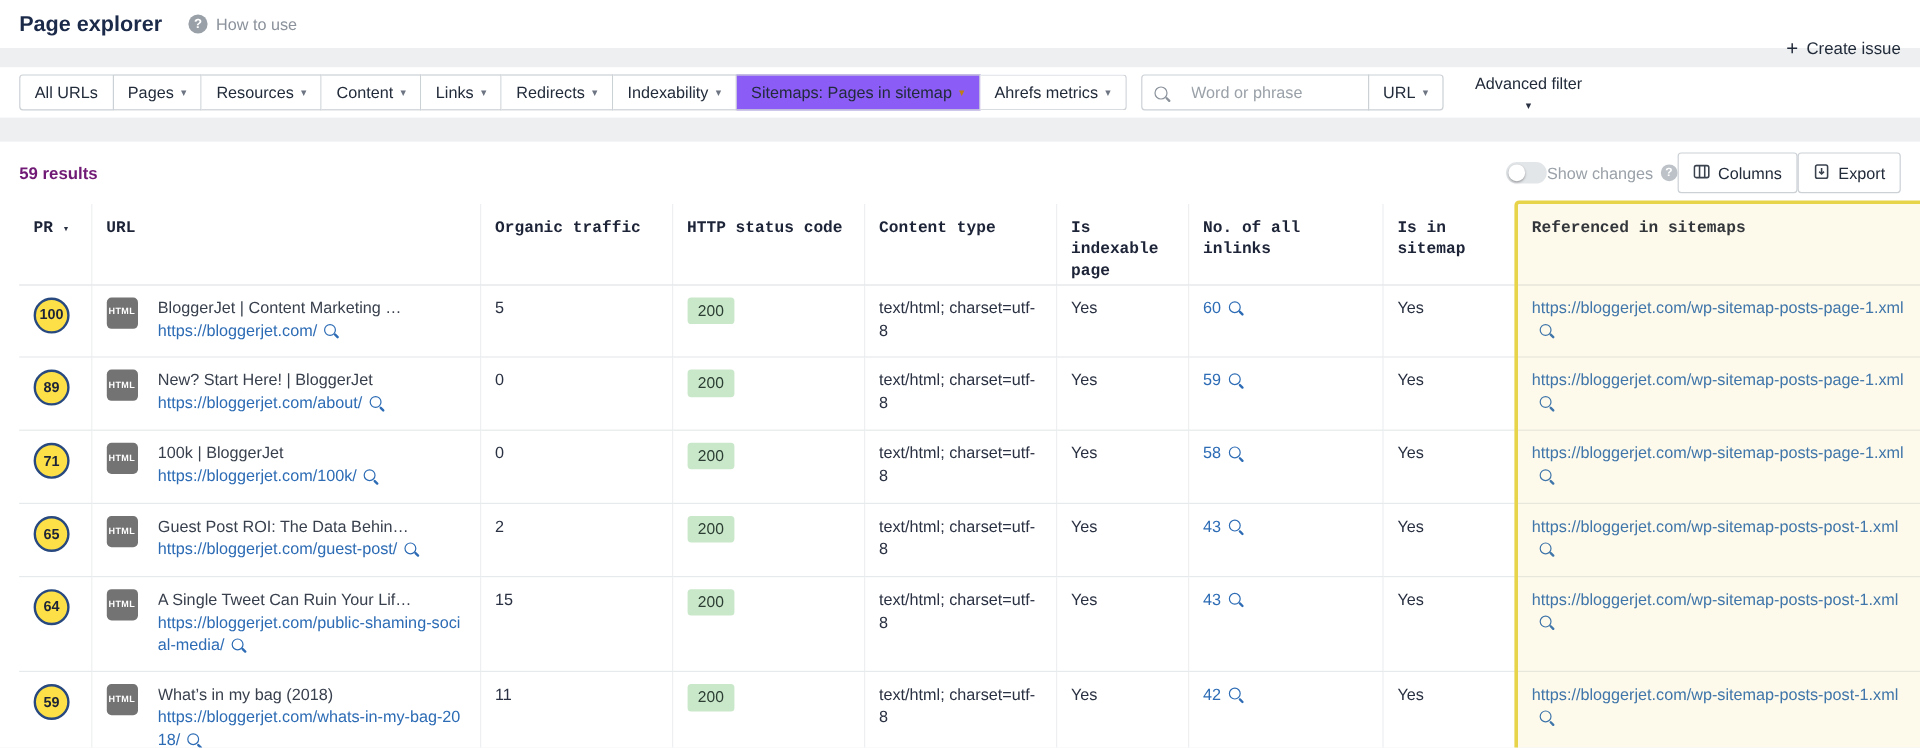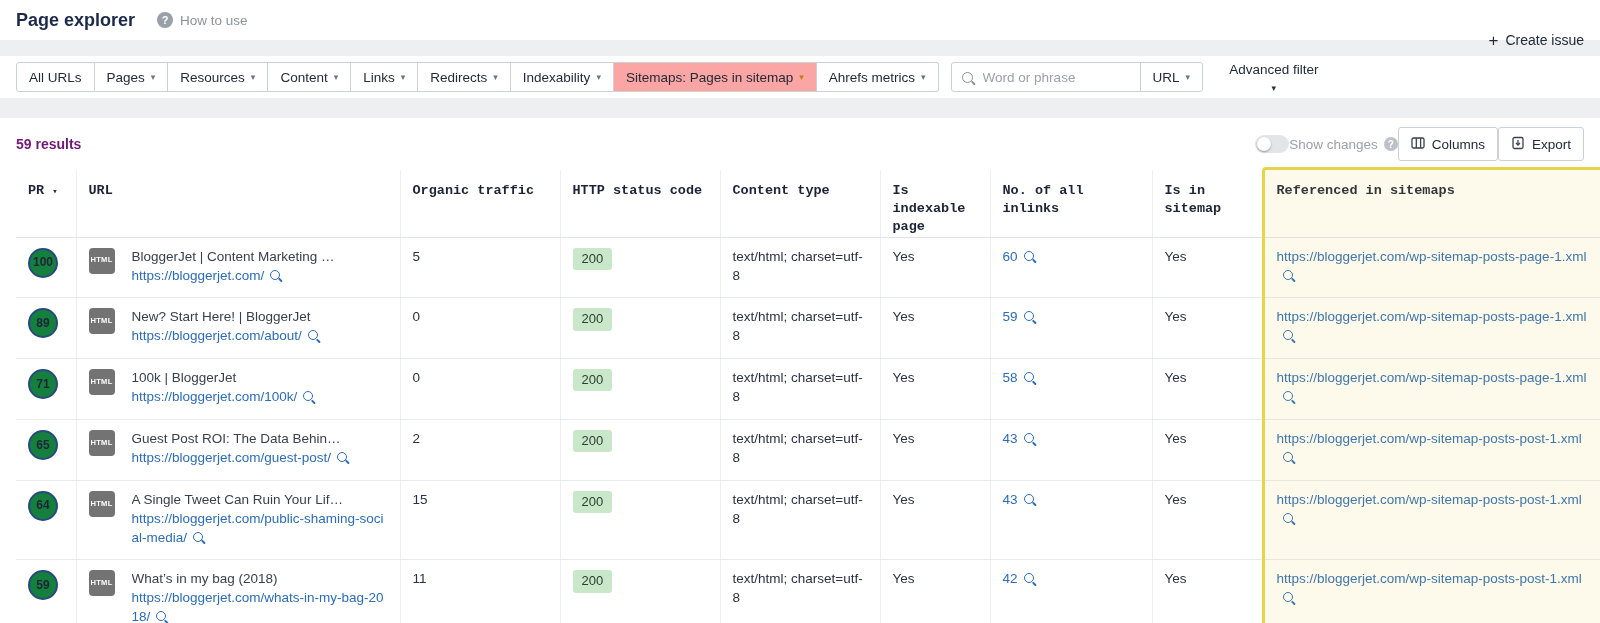--- a/index.html
+++ b/index.html
@@ -37,29 +37,29 @@
     padding: 0 16px; box-sizing: border-box;
   }
   .seg-group { display: flex; }
   .seg {
     display: inline-flex; align-items: center; gap: 6px; height: 30px; padding: 0 12px;
     border: 1px solid #ccd1d6; border-left: none; background: #fff;
     font-size: 13.5px; color: #222b3a; cursor: pointer; box-sizing: border-box; white-space: nowrap;
   }
   .seg:first-child { border-left: 1px solid #ccd1d6; border-radius: 3px 0 0 3px; }
   .seg-group .seg:last-child { border-radius: 0 3px 3px 0; }
-  .seg.active { background: #fca5a5; }
+  .seg.active { background: #8b5cf6; }
   .caret { font-size: 9px; color: #6d7482; line-height: 1; }
   .caret::before { content: "▾"; }
   .seg.active .caret { color: #bf7e16; }
   .caret-dark { color: #2a3142; }
 
   .search-wrap { display: flex; margin-left: 12px; }
   .search-box {
-    display: inline-flex; align-items: center; gap: 8px; height: 30px; width: 190px;
+    display: inline-flex; align-items: center; gap: 18px; height: 30px; width: 190px;
     border: 1px solid #ccd1d6; border-radius: 3px 0 0 3px; padding: 0 10px; box-sizing: border-box;
   }
   .search-input { border: none; outline: none; flex: 1; min-width: 0; font-size: 13.5px;
     font-family: inherit; color: #333a45; background: transparent; }
   .search-input::placeholder { color: #9aa1a8; }
   .url-scope { border-radius: 0 3px 3px 0; margin-left: -1px; border-left: 1px solid #ccd1d6; }
   .advanced { display: inline-flex; align-items: center; gap: 7px; margin-left: 26px;
     font-size: 13.5px; color: #222b3a; cursor: pointer; flex-direction: column; }
 
   
@@ -77,21 +77,21 @@
 
   
   table.grid { border-collapse: collapse; table-layout: fixed; width: 1584px; margin-left: 16px; }
   .grid th, .grid td { border-right: 1px solid #edeff1; border-bottom: 1px solid #e7eaec;
     text-align: left; vertical-align: top; box-sizing: border-box; }
   .grid th:last-child, .grid td:last-child { border-right: none; }
   .grid th { height: 54px; padding: 12px 12px 0; font-size: 13.5px; font-weight: 700; color: #1d2438;
     border-bottom: 1px solid #dfe3e6; line-height: 1.35; font-family: Liberation Mono, monospace; }
   .grid td { padding: 10px 12px 12px; font-size: 13.5px; color: #2a3142; line-height: 1.4; }
 
-  .pr-badge { width: 30px; height: 30px; border: 2px solid #27497f; border-radius: 50%; background: #15803d;
+  .pr-badge { width: 30px; height: 30px; border: 2px solid #27497f; border-radius: 50%; background: #fde047;
     display: inline-flex; align-items: center; justify-content: center;
     font-size: 12px; font-weight: 700; color: #1d2438; box-sizing: border-box; }
 
   .url-cell { display: flex; gap: 17px; min-width: 0; }
   .file-icon { flex: 0 0 auto; width: 26px; height: 26px; border-radius: 4px; background: #737373;
     color: #fff; font-size: 7.5px; font-weight: 700; letter-spacing: .3px;
     display: inline-flex; align-items: center; justify-content: center; }
   .url-text { flex: 1; min-width: 0; }
   .row-title { color: #39404d; white-space: nowrap; overflow: hidden; }
   .link { color: #2d6cb5; cursor: pointer; word-break: break-all; }

